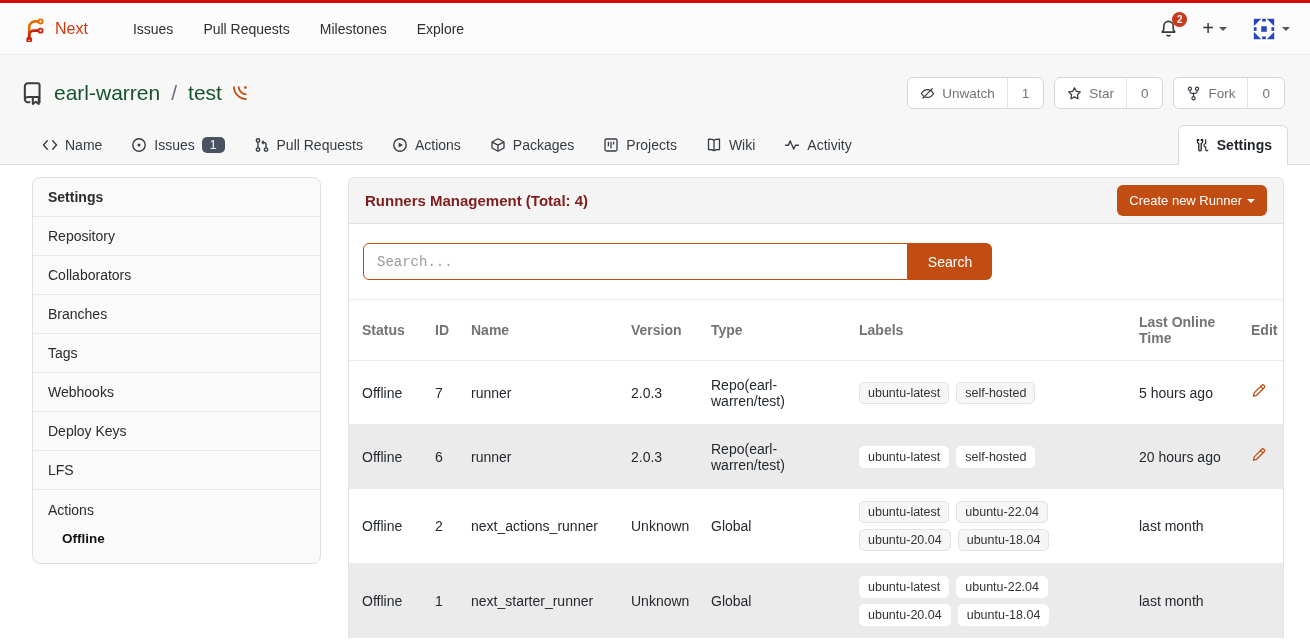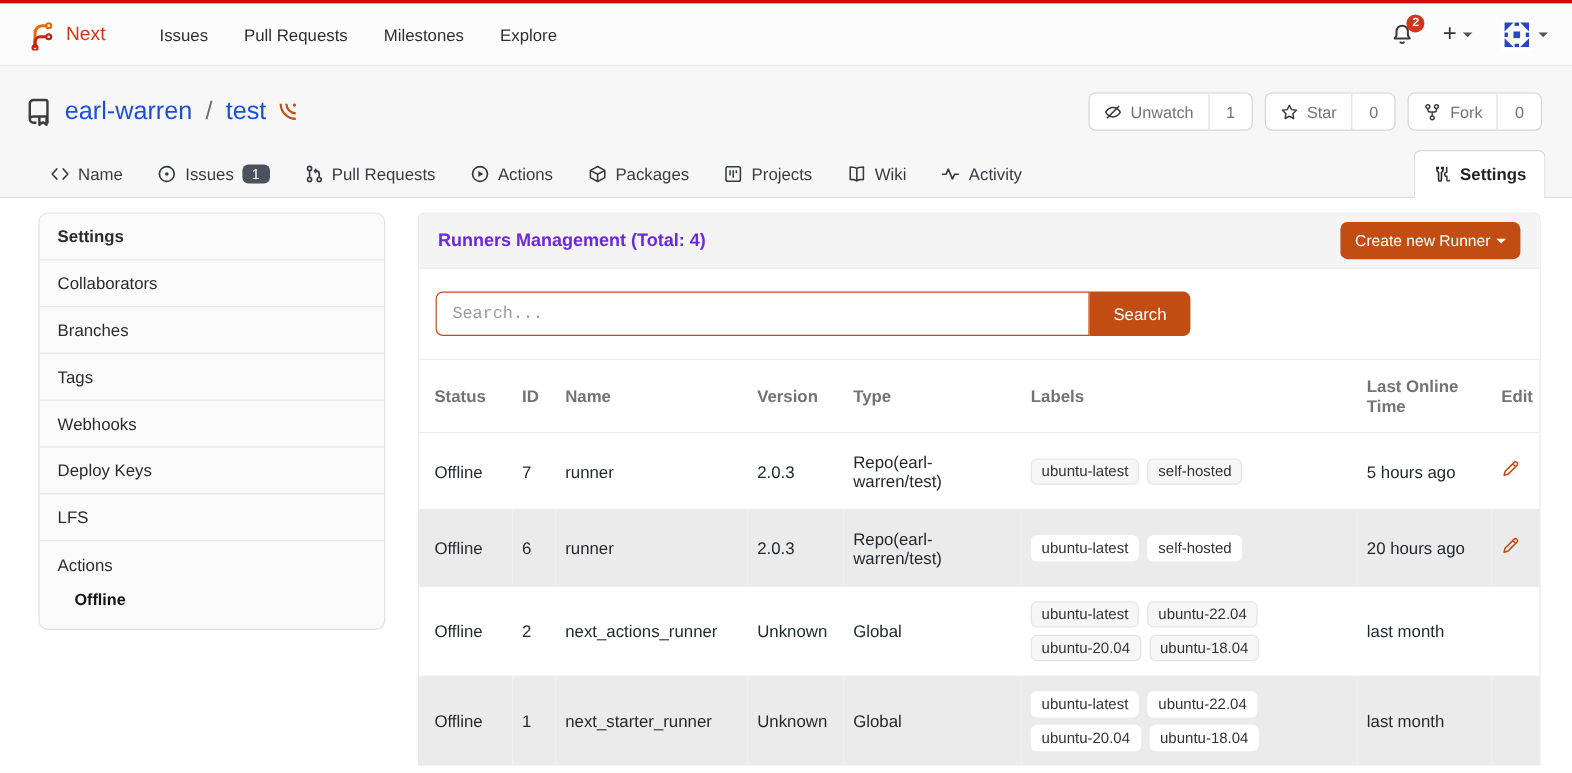--- a/index.html
+++ b/index.html
@@ -26,21 +26,21 @@
     font-size:10px; font-weight:bold; border-radius:50%; min-width:15px; height:15px;
     display:flex; align-items:center; justify-content:center; padding:0 3px; }
   .plus-menu { color:#333; font-size:20px; cursor:pointer; display:flex; align-items:center; }
   .avatar-menu { display:flex; align-items:center; color:#333; cursor:pointer; }
   .avatar { width:26px; height:26px; border-radius:3px; background:#fff; }
 
   
   .band { background:#f7f7f7; }
   .repo-head { display:flex; align-items:center; padding:22px 25px 16px 20px; }
   .repo-title { display:flex; align-items:center; gap:9px; font-size:21px; }
-  .repo-title .owner, .repo-title .rname { color:#1d4ed8; cursor:pointer; }
+  .repo-title .owner, .repo-title .rname { color:#14532d; cursor:pointer; }
   .repo-title .slash { color:#68707c; margin:0 2px; }
   .repo-actions { margin-left:auto; display:flex; gap:10px; }
   .btn-group { display:flex; background:#fff; border:1px solid #d6d6d6; border-radius:6px;
     overflow:hidden; height:32px; font-size:13.5px; color:#737373; cursor:pointer; }
   .btn-group .lbl { display:flex; align-items:center; gap:7px; padding:0 12px; }
   .btn-group .cnt { display:flex; align-items:center; padding:0 14px; border-left:1px solid #e2e2e2; }
 
   
   .tabs { display:flex; align-items:flex-end; padding:0 22px 0 32px; border-bottom:1px solid #dcdcdc; }
   .tab { display:flex; align-items:center; gap:7px; padding:11px 10px; margin-right:9px;
@@ -59,21 +59,21 @@
   .side-item.title { font-weight:bold; }
   .side-group { padding:10px 15px 12px; }
   .side-group .g-label { padding:2px 0 8px; cursor:pointer; }
   .side-sub { padding:5px 0 5px 14px; font-size:13.5px; cursor:pointer; color:#8a8a8a; }
   .side-sub.active { color:#141414; font-weight:bold; }
 
   
   .main { flex:1; border:1px solid #e4e4e4; border-radius:6px 6px 0 0; border-bottom:none; }
   .panel-head { background:#f4f4f4; border-bottom:1px solid #e0e0e0; border-radius:6px 6px 0 0;
     display:flex; align-items:center; justify-content:space-between; padding:7px 16px; min-height:39px; }
-  .panel-title { font-weight:bold; font-size:15px; color:#6d28d9; }
+  .panel-title { font-weight:bold; font-size:15px; color:#7f1d1d; }
   .btn-primary { background:#c14d12; color:#fff; border:none; border-radius:6px; font-size:13px;
     padding:8px 12px; cursor:pointer; display:flex; align-items:center; font-family:inherit; }
   .search-sec { padding:19px 14px; background:#fff; }
   .search-grp { display:flex; height:37px; width:629px; }
   .search-input { flex:1; border:1px solid #c14d12; border-radius:6px 0 0 6px; padding:0 13px;
     font-size:14px; font-family:Liberation Mono, monospace; color:#333; outline:none; }
   .search-input::placeholder { color:#9b9b9b; }
   .search-btn { width:84px; background:#c14d12; color:#fff; border:none; border-radius:0 6px 6px 0;
     font-size:14px; cursor:pointer; font-family:inherit; }
 
@@ -260,20 +260,21 @@
       </svg>
       <span>Settings</span>
     </div>
   </div>
 </div>
 
 <div class="content">
 
   <aside class="sidebar">
     <div class="side-item title">Settings</div>
+    <div class="side-item">Repository</div>
     <div class="side-item">Collaborators</div>
     <div class="side-item">Branches</div>
     <div class="side-item">Tags</div>
     <div class="side-item">Webhooks</div>
     <div class="side-item">Deploy Keys</div>
     <div class="side-item">LFS</div>
     <div class="side-group">
       <div class="g-label">Actions</div>
       <div class="side-sub active">Offline</div>
     </div>

